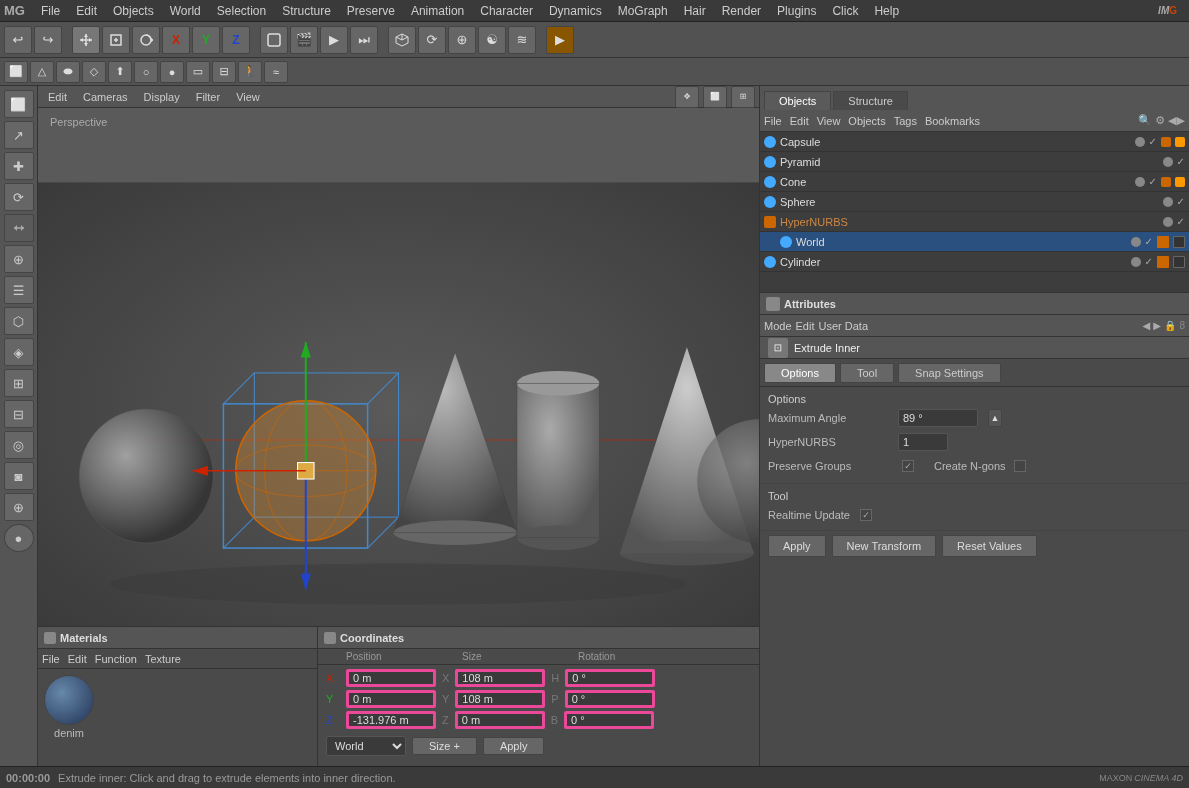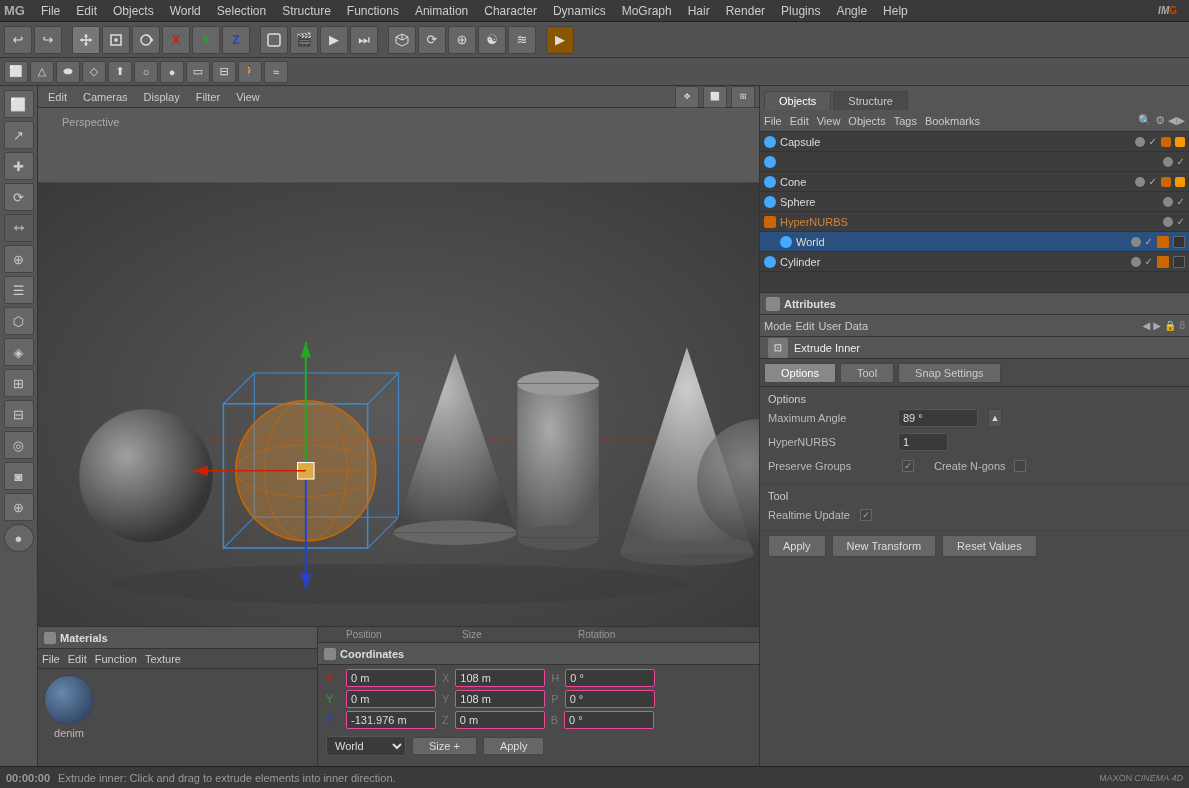--- a/index.html
+++ b/index.html
@@ -138,21 +138,21 @@
     }
     #viewport {
       flex: 1;
       background: #5a5a5a;
       position: relative;
       overflow: hidden;
     }
     #viewport-label {
       position: absolute;
       top: 8px;
-      left: 24px;
+      left: 12px;
       color: #aaa;
       font-size: 11px;
     }
 
     
     #timeline {
       height: 30px;
       background: #4a4a4a;
       border-top: 1px solid #333;
       display: flex;
@@ -541,21 +541,21 @@
     }
     .coords-label {
       font-size: 11px;
       color: #bbb;
       width: 14px;
     }
     .coords-input {
       height: 18px;
       width: 90px;
       background: #3a3a3a;
-      border: 1px solid #ec4899;
+      border: 3px solid #ec4899;
       border-radius: 2px;
       color: #ddd;
       font-size: 11px;
       padding: 0 4px;
     }
     .coords-sep {
       font-size: 11px;
       color: #777;
     }
     #coords-bottom {
@@ -629,29 +629,29 @@
 <div id="menu-bar">
   <div style="font-weight:bold;color:#aaa;margin-right:8px;font-size:13px;">
     <span>MG</span>
   </div>
   <div class="menu-item">File</div>
   <div class="menu-item">Edit</div>
   <div class="menu-item">Objects</div>
   <div class="menu-item">World</div>
   <div class="menu-item">Selection</div>
   <div class="menu-item">Structure</div>
-  <div class="menu-item">Functions</div>
+  <div class="menu-item">Preserve</div>
   <div class="menu-item">Animation</div>
   <div class="menu-item">Character</div>
   <div class="menu-item">Dynamics</div>
   <div class="menu-item">MoGraph</div>
   <div class="menu-item">Hair</div>
   <div class="menu-item">Render</div>
   <div class="menu-item">Plugins</div>
-  <div class="menu-item">Angle</div>
+  <div class="menu-item">Click</div>
   <div class="menu-item">Help</div>
   <div style="margin-left:auto;color:#888;font-size:10px;font-weight:bold;padding-right:8px;">
     <span style="font-style:italic;color:#aaa;">IM</span><span style="color:#cc4400;">G</span>
   </div>
 </div>
 
 <div id="toolbar">
   <div class="tb-btn">↩</div>
   <div class="tb-btn">↪</div>
   <div class="tb-sep"></div>
@@ -965,20 +965,21 @@
         <div style="display:flex;align-items:center;gap:4px;margin-left:auto;">
           <span style="width:10px;height:10px;border-radius:50%;background:#888;display:inline-block;"></span>
           <span style="font-size:10px;color:#aaa;">✓</span>
           <span class="vis-orange"></span>
           <span class="vis-orange2"></span>
         </div>
       </div>
 
       <div class="obj-row">
         <div class="obj-icon" style="background:#44aaff;width:12px;height:12px;border-radius:50%;margin-right:4px;flex-shrink:0;"></div>
+        <span class="obj-name">Pyramid</span>
         <div style="display:flex;align-items:center;gap:4px;margin-left:auto;">
           <span style="width:10px;height:10px;border-radius:50%;background:#888;display:inline-block;"></span>
           <span style="font-size:10px;color:#aaa;">✓</span>
         </div>
       </div>
 
       <div class="obj-row">
         <div class="obj-icon" style="background:#44aaff;width:12px;height:12px;border-radius:50%;margin-right:4px;flex-shrink:0;"></div>
         <span class="obj-name">Cone</span>
         <div style="display:flex;align-items:center;gap:4px;margin-left:auto;">
@@ -1118,34 +1119,34 @@
     </div>
     <div id="mat-content">
       <div>
         <div class="mat-ball"></div>
         <div class="mat-label">denim</div>
       </div>
     </div>
   </div>
 
   <div id="coords-panel">
+    <div id="coords-header">
+      <div id="coords-icon"></div>
+      <span id="coords-title">Coordinates</span>
+    </div>
+
     <div style="display:flex;padding:2px 8px;gap:6px;border-bottom:1px solid #333;">
       <div style="width:14px;"></div>
       <div style="width:90px;font-size:10px;color:#999;">Position</div>
       <div style="width:14px;"></div>
       <div style="width:90px;font-size:10px;color:#999;">Size</div>
       <div style="width:14px;"></div>
       <div style="font-size:10px;color:#999;">Rotation</div>
     </div>
 
-    <div id="coords-header">
-      <div id="coords-icon"></div>
-      <span id="coords-title">Coordinates</span>
-    </div>
-
     <div id="coords-content">
 
       <div class="coords-row">
         <span class="coords-label axis-x">X</span>
         <input class="coords-input" type="text" value="0 m" style="">
         <span class="coords-sep">X</span>
         <input class="coords-input" type="text" value="108 m" style="">
         <span class="coords-sep">H</span>
         <input class="coords-input" type="text" value="0 °" style="">
       </div>

